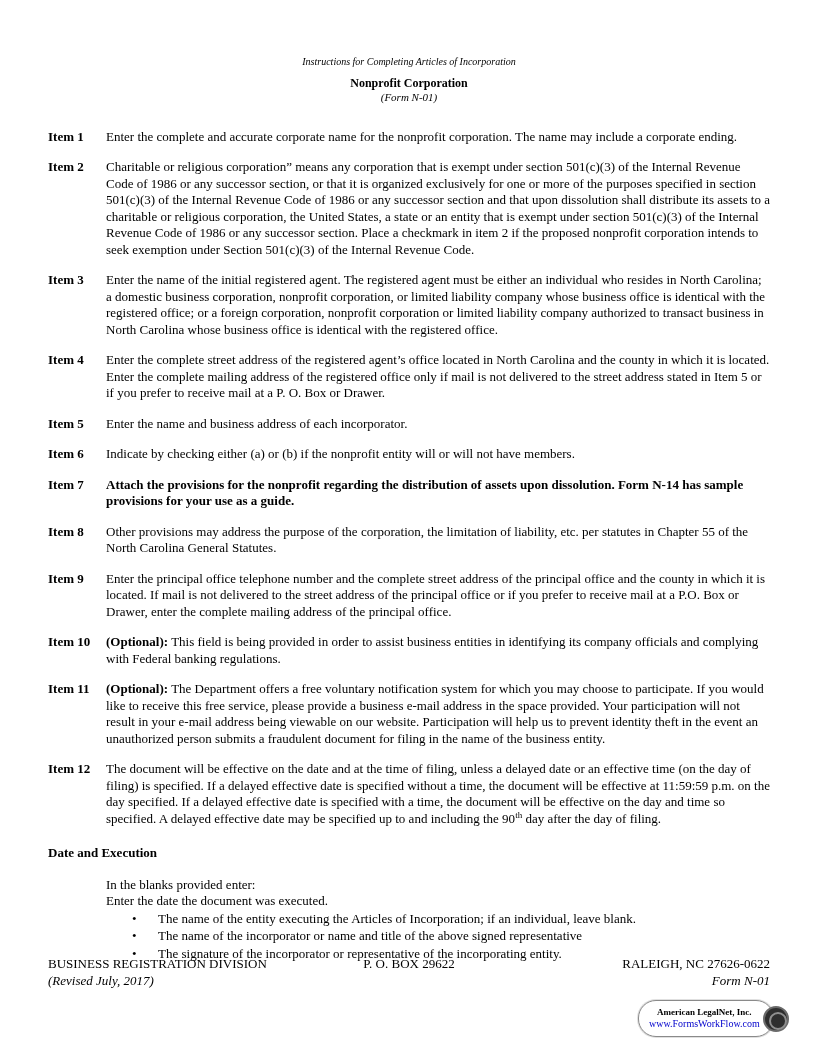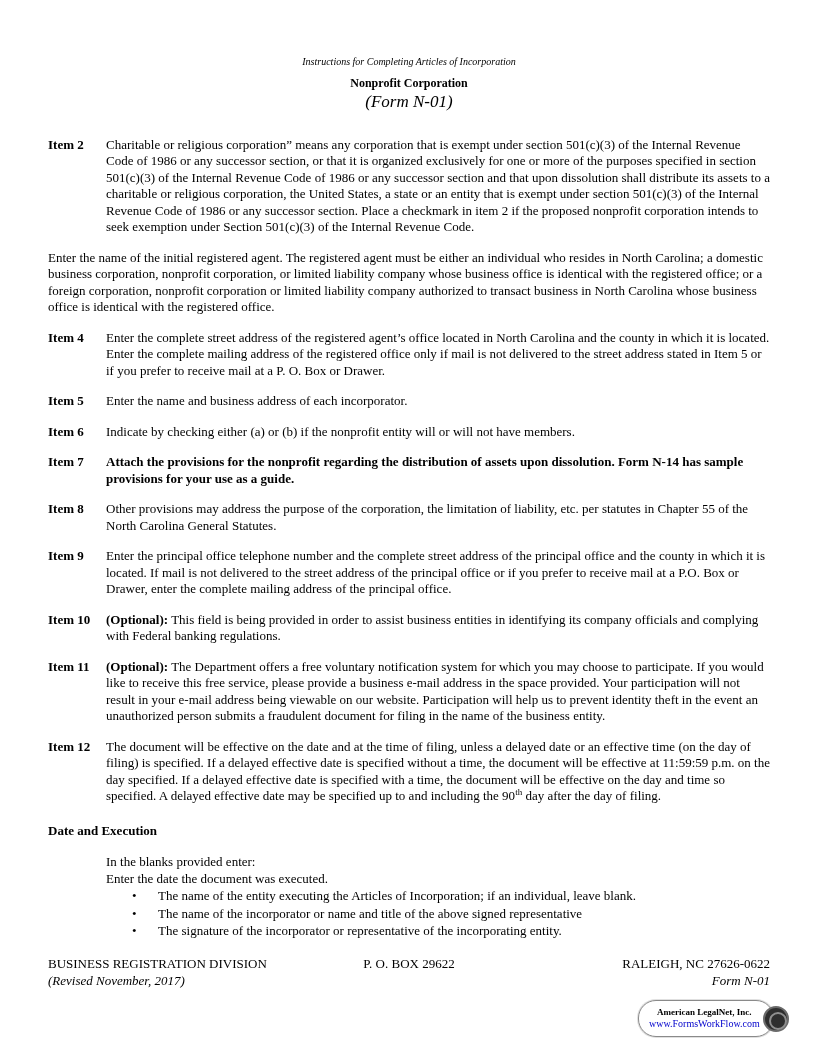--- a/index.html
+++ b/index.html
@@ -13,21 +13,21 @@
     color: #000;
     line-height: 1.27;
     overflow: hidden;
   }
   .page {
     padding: 56px 46px 0 48px;
   }
   .doc-header { text-align: center; margin-bottom: 24px; }
   .doc-title { font-style: italic; font-size: 10px; margin-bottom: 7px; }
   .doc-subtitle { font-weight: bold; font-size: 12px; }
-  .doc-form { font-style: italic; font-size: 17px; }
+  .doc-form { font-style: italic; font-size: 11px; }
 
   .item-row { display: flex; margin-bottom: 14px; }
   .item-label { flex: 0 0 58px; font-weight: bold; }
   .item-text { flex: 1; }
   .item-text .bold { font-weight: bold; }
   sup { font-size: 9px; vertical-align: super; line-height: 0; }
 
   .date-exec { margin-top: 18px; }
   .date-exec-heading { font-weight: bold; margin-bottom: 15px; }
   .date-exec-body { margin-left: 58px; }
@@ -94,24 +94,29 @@
 <div class="page">
 
   <div class="doc-header">
     <div class="doc-title">Instructions for Completing Articles of Incorporation</div>
     <div class="doc-subtitle">Nonprofit Corporation</div>
     <div class="doc-form">(Form N-01)</div>
   </div>
 
   <div id="items">
       <div class="item-row">
+        <div class="item-label">Item 1</div>
+        <div class="item-text"><span>Enter the complete and accurate corporate name for the nonprofit corporation.  The name may include a corporate ending.</span></div>
+      </div>
+      <div class="item-row">
         <div class="item-label">Item 2</div>
         <div class="item-text"><span>Charitable or religious corporation” means any corporation that is exempt under section 501(c)(3) of the Internal Revenue Code of 1986 or any successor section, or that it is organized exclusively for one or more of the purposes specified in section 501(c)(3) of the Internal Revenue Code of 1986 or any successor section and that upon dissolution shall distribute its assets to a charitable or religious corporation, the United States, a state or an entity that is exempt under section 501(c)(3) of the Internal Revenue Code of 1986 or any successor section.  Place a checkmark in item 2 if the proposed nonprofit corporation intends to seek exemption under Section 501(c)(3) of the Internal Revenue Code.</span></div>
       </div>
       <div class="item-row">
+        <div class="item-label">Item 3</div>
         <div class="item-text"><span>Enter the name of the initial registered agent. The registered agent must be either an individual who resides in North Carolina; a domestic business corporation, nonprofit corporation, or limited liability company whose business office is identical with the registered office; or a foreign corporation, nonprofit corporation or limited liability company authorized to transact business in North Carolina whose business office is identical with the registered office.</span></div>
       </div>
       <div class="item-row">
         <div class="item-label">Item 4</div>
         <div class="item-text"><span>Enter the complete street address of the registered agent’s office located in North Carolina and the county in which it is located.  Enter the complete mailing address of the registered office only if mail is not delivered to the street address stated in Item 5 or if you prefer to receive mail at a P. O. Box or Drawer.</span></div>
       </div>
       <div class="item-row">
         <div class="item-label">Item 5</div>
         <div class="item-text"><span>Enter the name and business address of each incorporator.</span></div>
       </div>
@@ -160,21 +165,21 @@
 
 </div>
 
 <div class="page-footer">
   <div class="footer-row">
     <span>BUSINESS REGISTRATION DIVISION</span>
     <span class="center">P. O. BOX 29622</span>
     <span>RALEIGH, NC 27626-0622</span>
   </div>
   <div class="footer-row">
-    <span class="footer-italic">(Revised November, 2017)</span>
+    <span class="footer-italic">(Revised July, 2017)</span>
     <span class="footer-italic">Form N-01</span>
   </div>
 </div>
 
 <div class="legal-badge">
   <div class="legal-badge-text">
     <div class="legal-company">American LegalNet, Inc.</div>
     <div class="legal-url">www.FormsWorkFlow.com</div>
   </div>
   <div class="legal-logo"></div>

